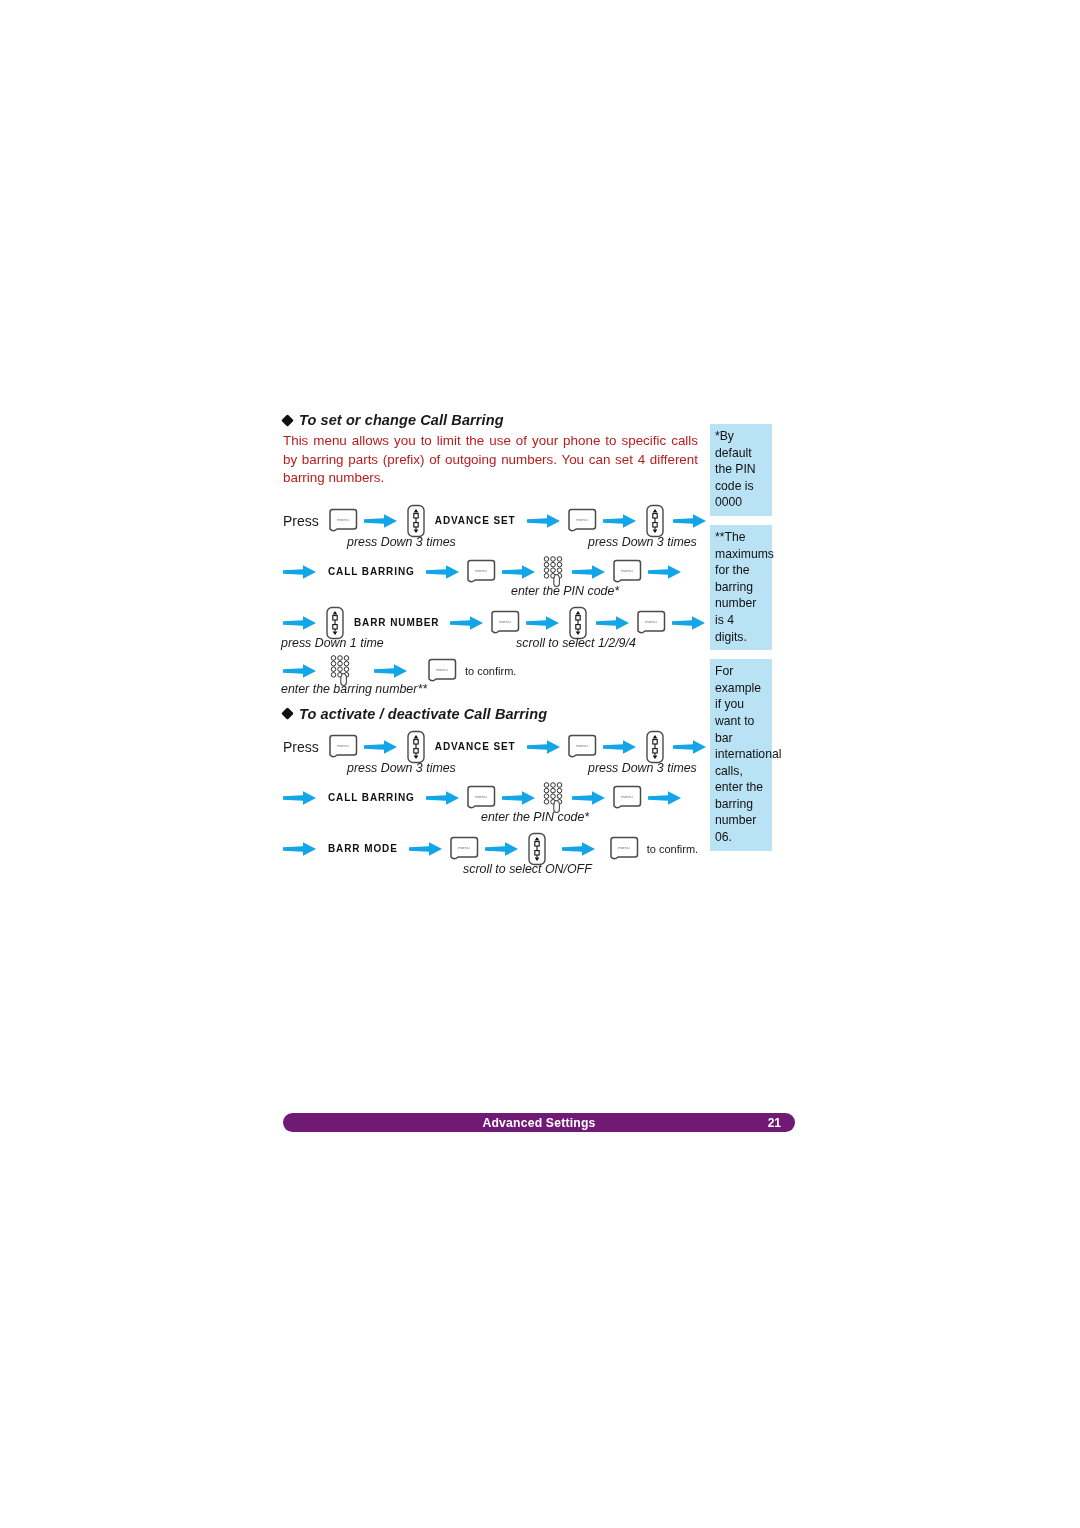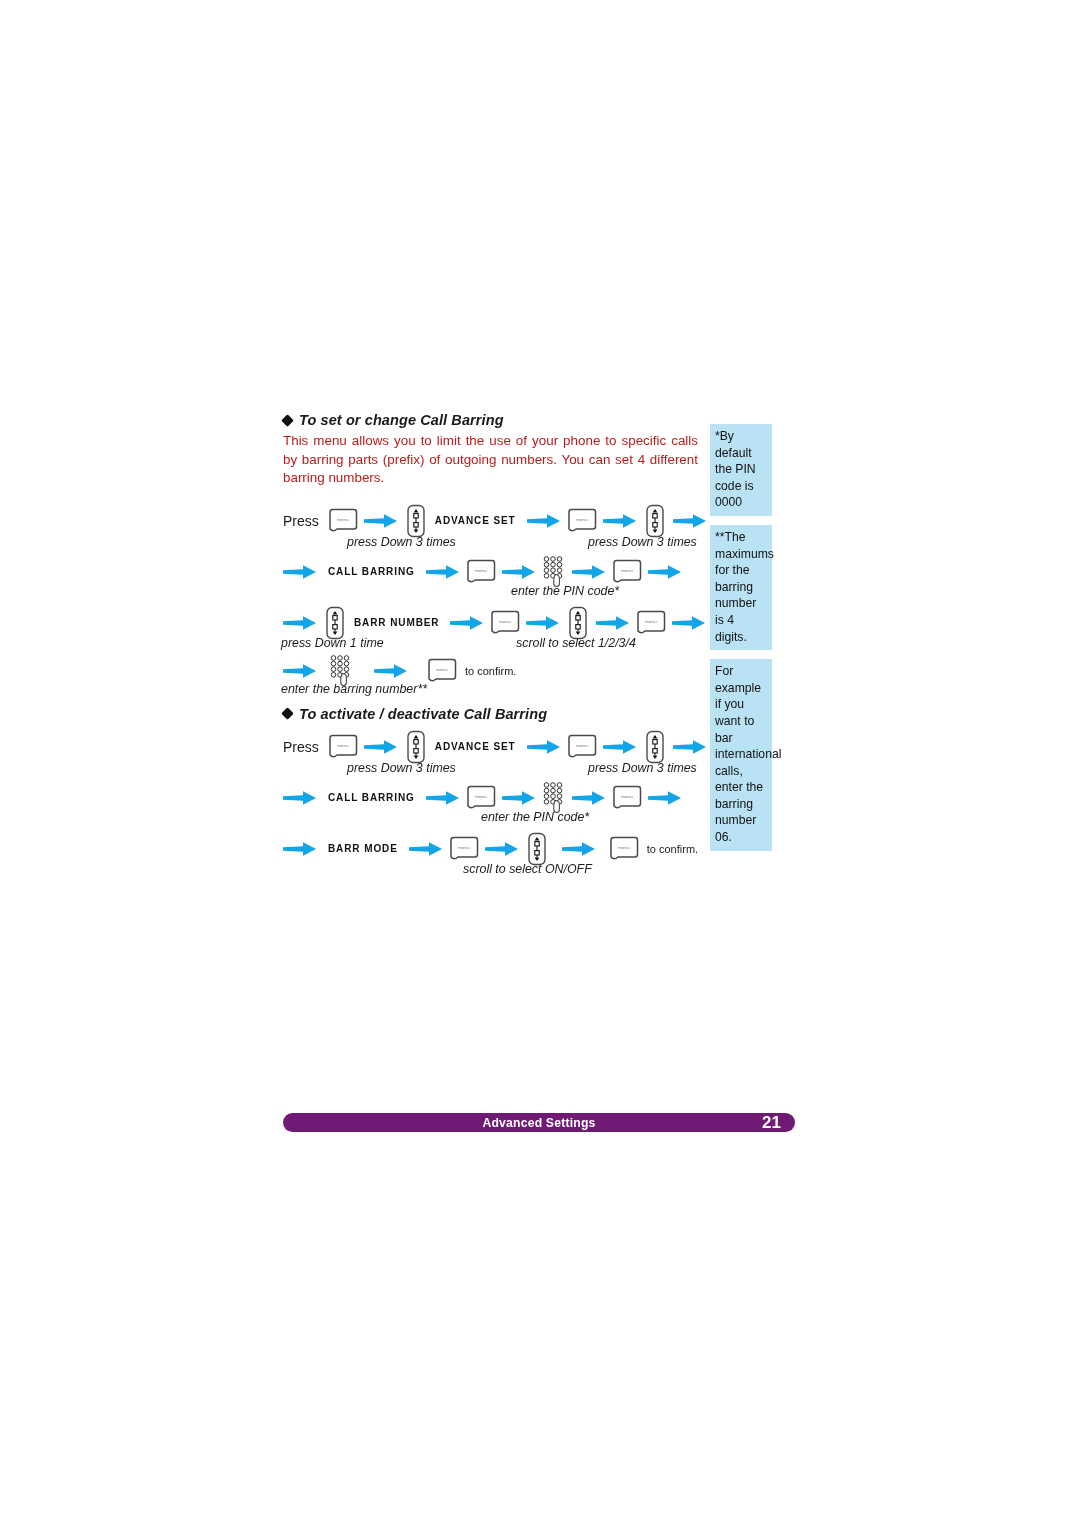--- a/index.html
+++ b/index.html
@@ -157,21 +157,21 @@
   .footer-title {
     color: #ffffff;
     font-size: 12.2px;
     font-weight: bold;
     letter-spacing: 0.2px;
   }
   .footer-page {
     position: absolute;
     right: 14px;
     color: #ffffff;
-    font-size: 17px;
+    font-size: 12px;
     font-weight: bold;
   }
 </style>
 </head>
 <body>
 
 <div class="page">
 
   <div class="content">
 
@@ -342,21 +342,21 @@
           <svg class="menukey" width="32" height="26" viewBox="0 0 32 26">
             <path d="M3 4 Q3 1.5 5.5 1.5 L27 1.5 Q29.5 1.5 29.5 4 L29.5 18.5 Q29.5 21 27 21 L10 21 Q6 24.5 3 21 Z" fill="#ffffff" stroke="#4a4a4a" stroke-width="1.5" stroke-linejoin="round"></path>
             <text class="menukey-label" x="16" y="13" text-anchor="middle" font-size="6">menu</text>
           </svg>
 
           <svg class="arrow" width="34" height="16" viewBox="0 0 34 16" style="margin:0 5px;">
             <path d="M0 6.2 L20 5.2 L20 1.2 L33 8 L20 14.8 L20 10.8 L0 9.8 Z" fill="#12a5e8"></path>
           </svg>
 
           <span class="caption" style="left:-2px; top:33px;">press Down 1 time</span>
-          <span class="caption" style="left:233px; top:33px;">scroll to select 1/2/3/4</span>
+          <span class="caption" style="left:233px; top:33px;">scroll to select 1/2/9/4</span>
         </div>
 
         <div class="flow-row" style="height:38px; margin-top:9px;">
           <svg class="arrow" width="34" height="16" viewBox="0 0 34 16" style="margin:0 5px 0 0;">
             <path d="M0 6.2 L20 5.2 L20 1.2 L33 8 L20 14.8 L20 10.8 L0 9.8 Z" fill="#12a5e8"></path>
           </svg>
 
           <svg class="keypad" width="26" height="34" viewBox="0 0 26 34" style="margin:0 6px;">
             <g fill="none" stroke="#111" stroke-width="0.85">
               <circle cx="5.5" cy="4" r="2.3"></circle>

